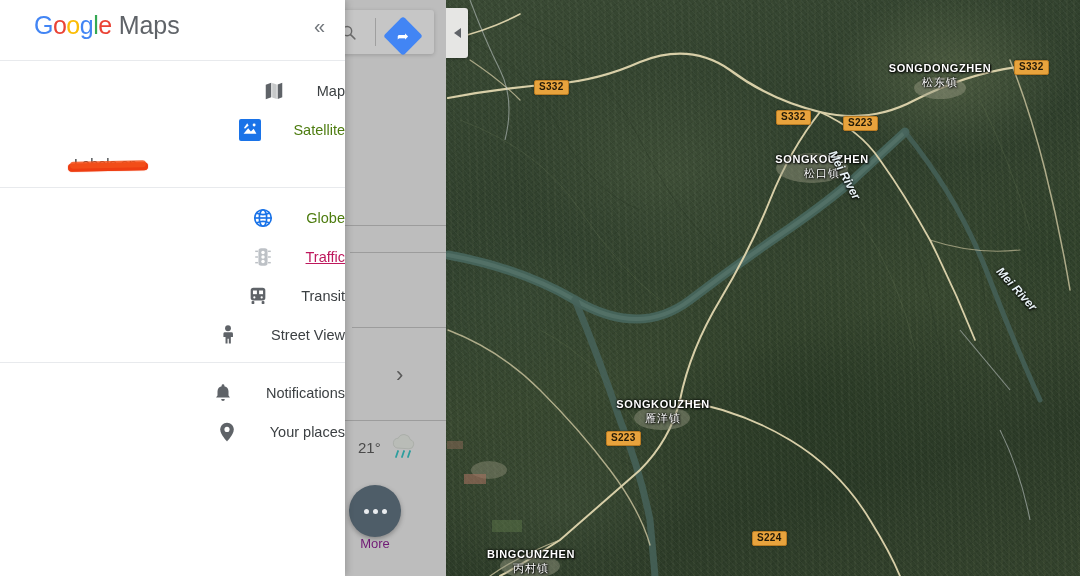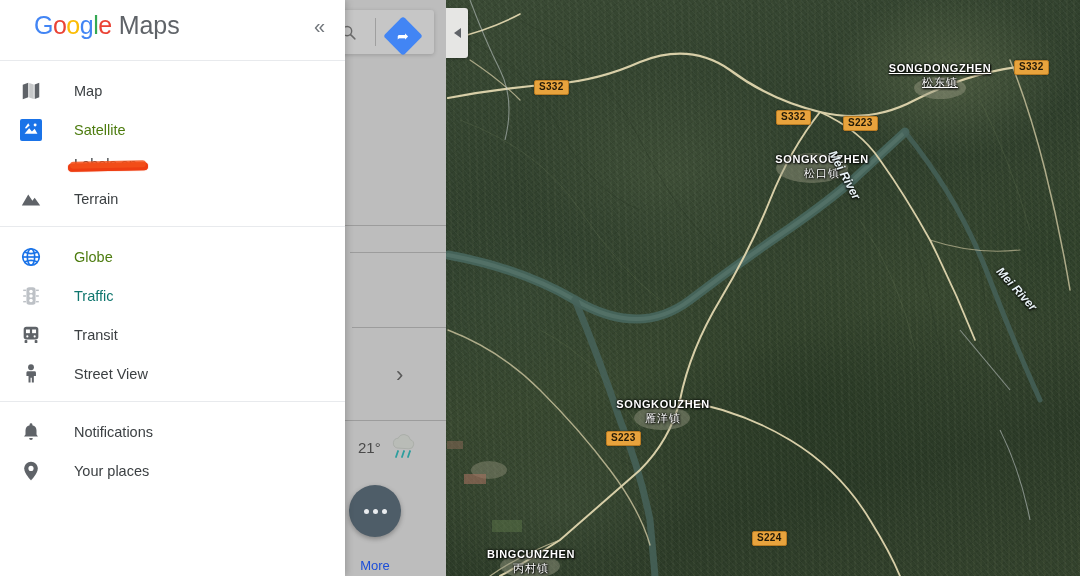--- a/index.html
+++ b/index.html
@@ -126,22 +126,22 @@
     position:absolute; left: 349px; top: 485px;
     width: 52px; height: 52px; border-radius: 50%;
     background: #4e5d68;
     display:flex; align-items:center; justify-content:center;
     box-shadow: 0 2px 5px rgba(0,0,0,.3);
     cursor:pointer;
   }
   .more-fab .dots { display:flex; gap:4px; }
   .more-fab .dots i { width:5px; height:5px; border-radius:50%; background:#e9ecef; display:block; }
   .more-label {
-    position:absolute; left: 349px; top: 558px; width: 52px;
-    text-align:center; color:#1d4ed8; font-size: 13px;
+    position:absolute; left: 349px; top: 536px; width: 52px;
+    text-align:center; color:#701a75; font-size: 13px;
   }
 
   
   .menu-panel {
     position: absolute; left: 0; top: 0; width: 345px; height: 576px;
     background: #fff;
     box-shadow: 2px 0 7px rgba(0,0,0,.18);
     z-index: 20;
   }
   .menu-header {
@@ -157,29 +157,29 @@
   .collapse-btn {
     position:absolute; right: 22px; top: 16px;
     color:#70757a; font-size: 20px; line-height: 1; cursor:pointer;
     letter-spacing: -2px;
   }
 
   .menu-group { padding: 10px 0 8px; }
   .menu-group.sep { border-bottom: 1px solid #e8eaed; }
   .menu-row {
     display:flex; align-items:center;
-    height: 39px; padding-left: 20px; cursor: pointer; position: relative;
+    height: 39px; padding-left: 20px; cursor: pointer; position: relative; justify-content: flex-end;
   }
   .menu-row .ico {
     width: 34px; min-width:34px; display:flex; align-items:center; justify-content:flex-start;
     color:#5f6368;
   }
   .menu-row .txt { font-size: 14.5px; color: #3c4043; margin-left: 20px; }
   .menu-row.active .txt { color:#4d7c0f; }
-  .menu-row.disabled .txt { color:#0f766e; }
+  .menu-row.disabled .txt { color:#be185d;text-decoration:underline; }
   .menu-row.disabled .ico { color:#bdc1c6; }
   .sub-row { height: 30px; padding-left: 74px; display:flex; align-items:center; cursor:pointer; }
   .sub-row .txt { font-size: 14.5px; color:#3c4043; }
 
   .annot-underline {
     position: absolute;
     left: 68px; top: 163px;
     width: 80px; height: 8px;
     background: #ee3d11;
     border-radius: 5px;
@@ -294,21 +294,21 @@
         <ellipse cx="940" cy="88" rx="26" ry="11" fill="#9a9c84"></ellipse>
         <ellipse cx="662" cy="418" rx="28" ry="12" fill="#9a9c84"></ellipse>
         <ellipse cx="530" cy="566" rx="30" ry="12" fill="#9a9c84"></ellipse>
         <ellipse cx="489" cy="470" rx="18" ry="9" fill="#8d8f78"></ellipse>
       </g>
       <rect x="464" y="474" width="22" height="10" fill="#a4705f" opacity=".6"></rect>
       <rect x="447" y="441" width="16" height="8" fill="#8b6a58" opacity=".5"></rect>
       <rect x="492" y="520" width="30" height="12" fill="#5f7a4b" opacity=".45"></rect>
     </svg>
 
-    <div class="mlabel" style="left:940px; top:62px; transform:translateX(-50%);text-decoration:underline;">
+    <div class="mlabel" style="left:940px; top:62px; transform:translateX(-50%);">
       <span class="en">SONGDONGZHEN</span>
       <span class="zh">松东镇</span>
     </div>
     <div class="mlabel" style="left:822px; top:153px; transform:translateX(-50%);">
       <span class="en">SONGKOUZHEN</span>
       <span class="zh">松口镇</span>
     </div>
     <div class="mlabel" style="left:663px; top:398px; transform:translateX(-50%);">
       <span class="en">SONGKOUZHEN</span>
       <span class="zh">雁洋镇</span>
@@ -405,28 +405,20 @@
             </svg>
           </span>
         </span>
         <span class="txt">Satellite</span>
       </div>
 
       <div class="sub-row">
         <span class="txt">Labels on</span>
       </div>
 
-      <div class="menu-row">
-        <span class="ico">
-          <svg width="22" height="22" viewBox="0 0 24 24" fill="#5f6368">
-            <path d="M2 19 L9 7 L13.5 14 L16 10.5 L22 19 Z"></path>
-          </svg>
-        </span>
-        <span class="txt">Terrain</span>
-      </div>
     </div>
 
     <div class="menu-group sep">
 
       <div class="menu-row active">
         <span class="ico">
           <svg width="22" height="22" viewBox="0 0 24 24" fill="none" stroke="#1a73e8" stroke-width="1.8">
             <circle cx="12" cy="12" r="9"></circle>
             <ellipse cx="12" cy="12" rx="4" ry="9"></ellipse>
             <line x1="3" y1="12" x2="21" y2="12"></line>

